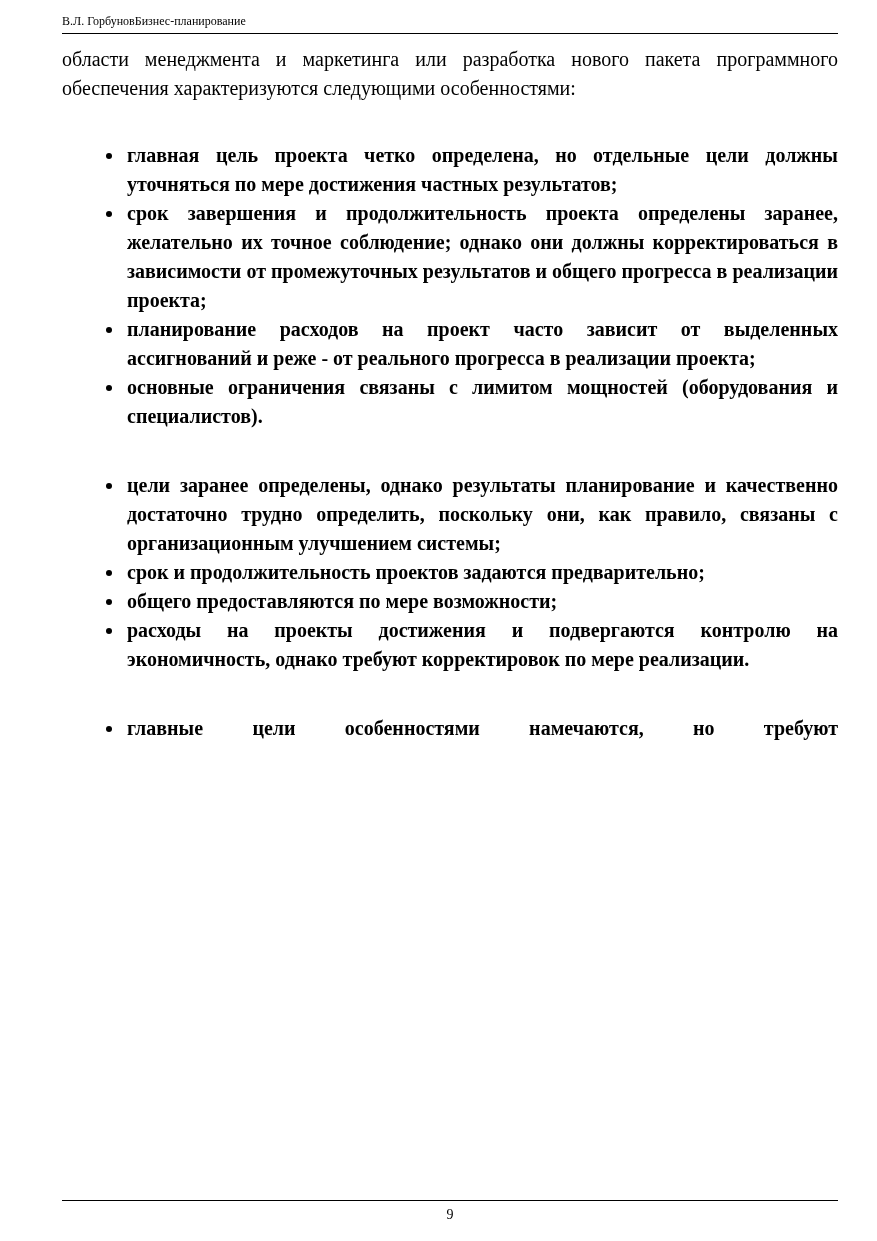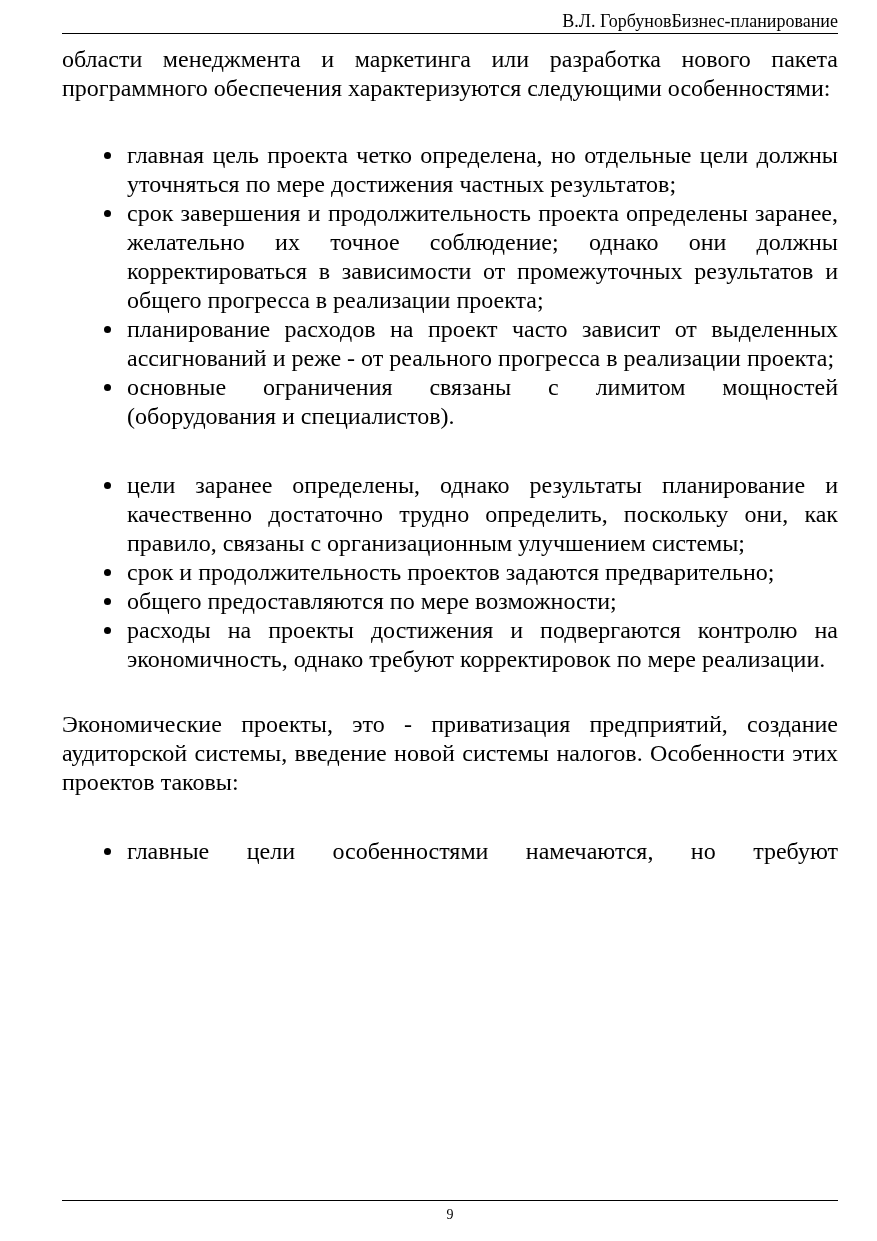--- a/index.html
+++ b/index.html
@@ -9,43 +9,44 @@
     height: 1241px;
     background: #ffffff;
     color: #000000;
     font-family: "Liberation Serif", "DejaVu Serif", serif;
     position: relative;
     padding: 12px 39px 0 62px;
     overflow: hidden;
   }
   .running-head {
     display: flex;
-    justify-content: flex-end;
+    justify-content: flex-start;
     align-items: baseline;
-    font-size: 18px;
+    font-size: 12px;
     line-height: 18px;
   }
   .head-rule {
     border: none;
     border-top: 1px solid #000000;
     margin-top: 3px;
   }
   .body-text {
-    font-size: 24px;
+    font-size: 20px;
     line-height: 29px;
   }
   .para {
     text-align: justify;
     margin-top: 30px;
   }
   .para.first { margin-top: 11px; }
   .bullet-list {
     margin-top: 38px;
     padding-left: 63px;
     list-style: disc outside;
+    font-weight: bold;
   }
   .bullet-list li {
     text-align: justify;
     padding-left: 2px;
   }
   .bullet-list.tight { margin-top: 40px; }
   .after-list { margin-top: 36px; }
   li.continued { text-align-last: justify; }
   .page-footer {
     position: absolute;
@@ -89,21 +90,20 @@
 
 
 
     <ul class="bullet-list tight">
       <li>цели заранее определены, однако результаты планирование и качественно достаточно трудно определить, поскольку они, как правило, связаны с организационным улучшением системы;</li>
       <li>срок и продолжительность проектов задаются предварительно;</li>
       <li>общего предоставляются по мере возможности;</li>
       <li>расходы на проекты достижения и подвергаются контролю на экономичность, однако требуют корректировок по мере реализации.</li>
     </ul>
 
-    <p class="para after-list">Экономические проекты, это - приватизация предприятий, создание аудиторской системы, введение новой системы налогов. Особенности этих проектов таковы:</p>
 
     <ul class="bullet-list tight">
       <li class="continued">главные цели особенностями намечаются, но требуют</li>
     </ul>
 
   </div>
 
   <div class="page-footer">
     <hr class="foot-rule">
     <span class="page-number">9</span>

